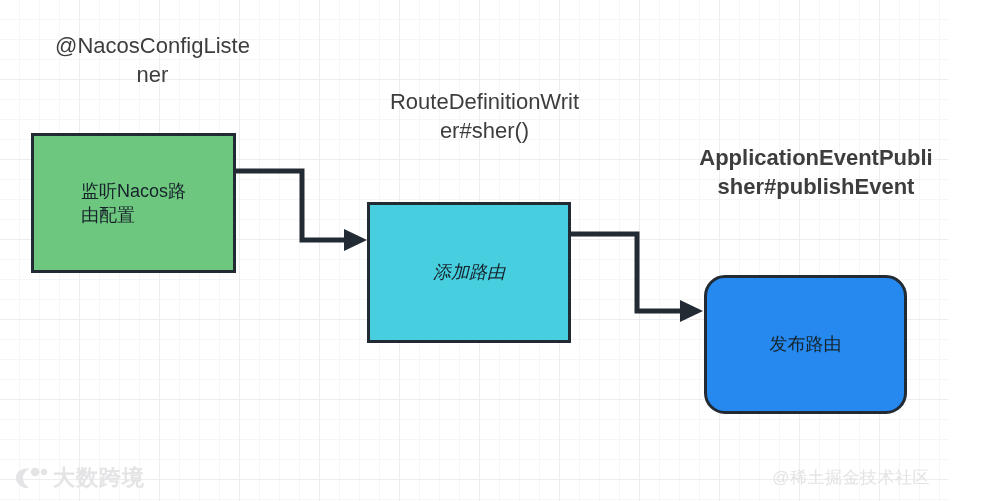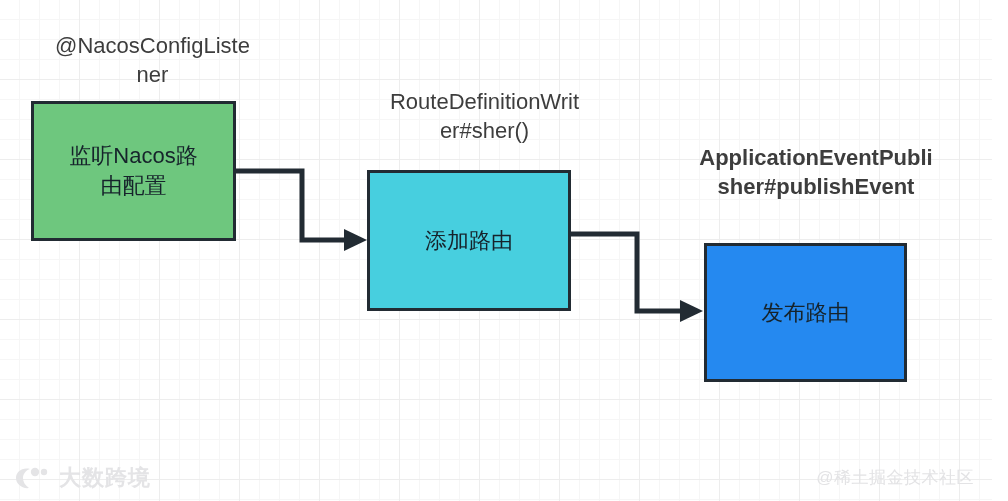--- a/index.html
+++ b/index.html
@@ -18,39 +18,38 @@
       linear-gradient(to bottom, #ededed 1px, transparent 1px),
       linear-gradient(to right, #f6f6f6 1px, transparent 1px),
       linear-gradient(to bottom, #f6f6f6 1px, transparent 1px);
     background-size:
       80px 80px,
       80px 80px,
       20px 20px,
       20px 20px;
     background-position: -1px -1px, -1px -1px, -1px -1px, -1px -1px;
     font-family: "Liberation Sans", "DejaVu Sans", sans-serif;
-    padding-left: 44px;
   }
 
   .node {
     position: absolute;
     box-sizing: border-box;
     border: 3px solid #222b33;
     display: flex;
     align-items: center;
     justify-content: center;
-    text-align: center;
     line-height: 1.35;
-    font-size: 22px;
+    font-size: 18px;
     color: #16232b;
     white-space: pre-line;
+    margin-top: 32px;
   }
   .node-green  { background: #6ec77e; }
-  .node-cyan   { background: #47cfdf; }
-  .node-blue   { background: #2589f0; }
+  .node-cyan   { background: #47cfdf; font-style: italic; }
+  .node-blue   { background: #2589f0; border-radius: 21px; }
 
   .node-label {
     position: absolute;
     text-align: center;
     font-size: 22px;
     line-height: 1.30;
     color: #3d3d3d;
     white-space: pre-line;
   }
 
@@ -65,21 +64,21 @@
   .watermark {
     position: absolute;
     color: #e2e2e4;
     user-select: none;
   }
   .wm-left {
     left: 14px;
     bottom: 8px;
     display: flex;
     align-items: center;
-    gap: 9px;
+    gap: 3px;
   }
   .wm-left-text {
     font-size: 22px;
     font-weight: bold;
     letter-spacing: 1px;
     color: #e4e4e6;
   }
   .wm-right {
     right: 18px;
     bottom: 12px;

